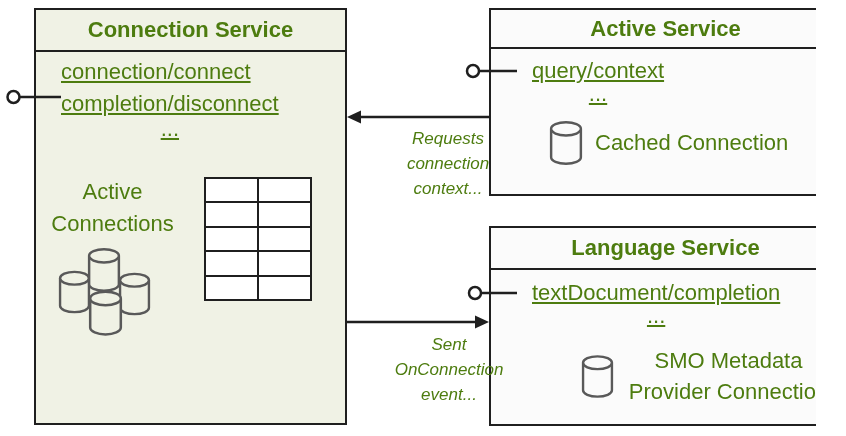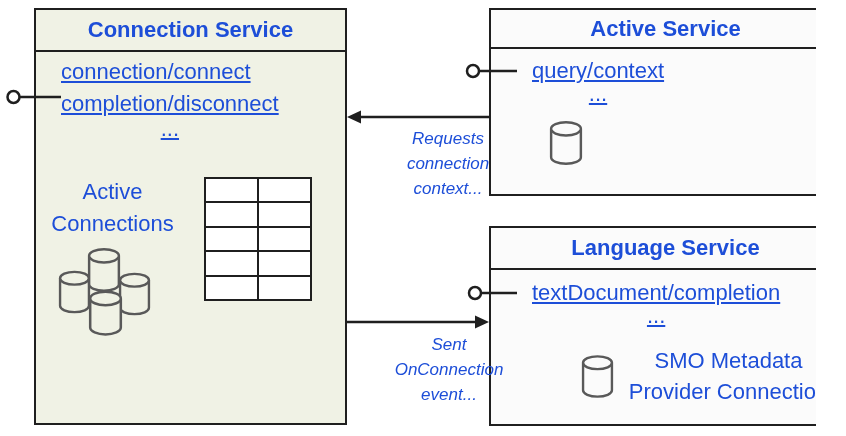--- a/index.html
+++ b/index.html
@@ -2,21 +2,21 @@
 <html><head>
 <meta charset="utf-8">
 <style>
   html, body { margin: 0; padding: 0; background: #ffffff; }
   .canvas {
     position: relative;
     width: 816px;
     height: 436px;
     background: #ffffff;
     font-family: "Liberation Sans", sans-serif;
-    color: #1d4ed8;
+    color: #4d7c0f;
     overflow: hidden;
   }
   .box {
     position: absolute;
     border: 2px solid #1f1f1f;
     box-sizing: border-box;
   }
   .box.greenish { background: #f0f2e5; }
   .box.whitish  { background: #fbfbfb; }
   .box-header {
@@ -114,20 +114,21 @@
 
   <div class="abs methods q-methods" style="left:532px; top:56px;">
     <div>query/context</div>
     <div class="ellipsis-line">...</div>
   </div>
 
   <div class="abs icon-row" style="left:549px; top:120px; gap:12px;">
     <svg width="34" height="46" viewBox="0 0 36 48">
       <use href="#cylinder" x="0" y="0" width="36" height="48" fill="#fbfbfb"></use>
     </svg>
+    <div style="font-size:22px;">Cached Connection</div>
   </div>
 
   <div class="box whitish" style="left:489px; top:226px; width:353px; height:200px;">
     <div class="box-header" style="height:42px;">Language Service</div>
   </div>
 
   <div class="abs methods q-methods" style="left:532px; top:278px;">
     <div>textDocument/completion</div>
     <div class="ellipsis-line">...</div>
   </div>

